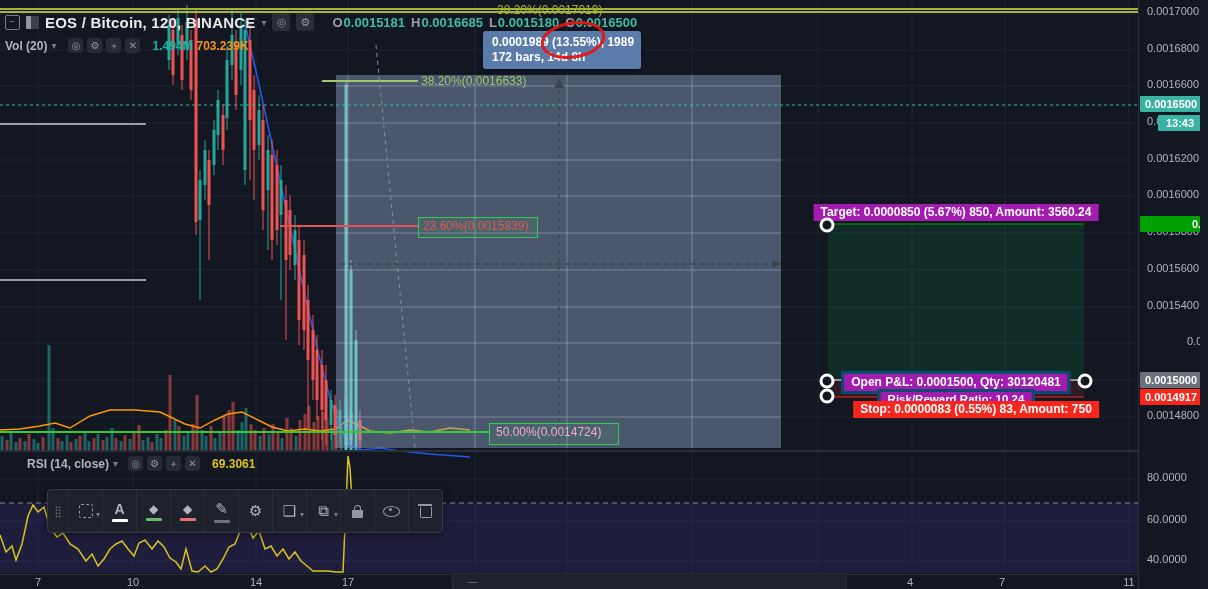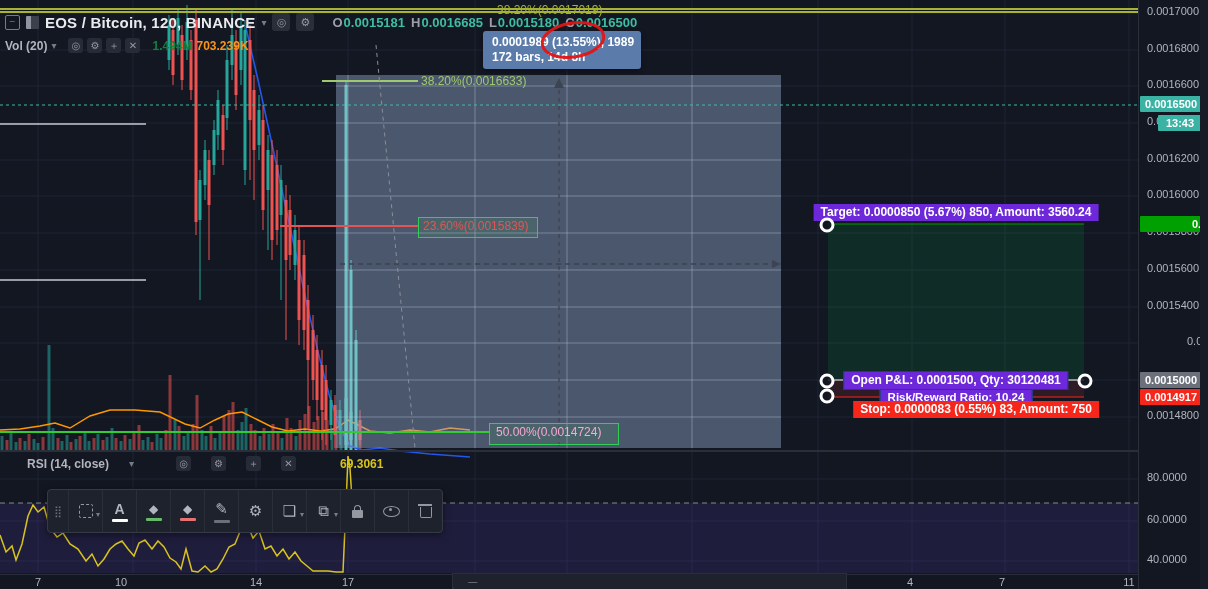--- a/index.html
+++ b/index.html
@@ -12,36 +12,36 @@
   .caret{color:#787b86;font-size:10px;}
   .sqbtn{width:18px;height:18px;background:#2a2e39;border-radius:3px;color:#9598a1;
          font-size:11px;display:flex;align-items:center;justify-content:center;}
   .sqbtn.sm{width:15px;height:15px;font-size:10px;background:#262b37;}
   .ohlc-l{color:#9b9fa8;font-size:13px;font-weight:bold;}
   .ohlc-v{color:#3dbda3;font-size:13px;font-weight:bold;}
   .collapse-ic{width:13px;height:13px;border:1px solid #787b86;border-radius:2px;color:#787b86;
          font-size:10px;line-height:11px;text-align:center;}
   .flag-ic{width:13px;height:13px;border-radius:1px;background:linear-gradient(90deg,#9094a0 0 38%,#3c404c 38%);}
   .rowlbl{font-size:12px;color:#b2b5be;font-weight:bold;}
-  .val-g{color:#15803d;font-size:12px;font-weight:bold;}
+  .val-g{color:#14b8a6;font-size:12px;font-weight:bold;}
   .val-o{color:#f7941d;font-size:12px;font-weight:bold;}
   .val-y{color:#d7c31e;font-size:12px;font-weight:bold;}
   
   .fib{position:absolute;font-size:12px;z-index:3;white-space:nowrap;}
   .selbox{position:absolute;border:1px solid #32cd57;background:rgba(76,217,100,0.10);z-index:2;}
   
   .tooltip{position:absolute;left:483px;top:31px;width:158px;height:38px;background:#5b7cab;
            border-radius:3px;z-index:4;color:#fff;font-size:12px;font-weight:bold;
            padding:4px 0 0 9px;line-height:15px;box-shadow:0 2px 5px rgba(0,0,0,.35);box-sizing:border-box;}
   
   .poslbl{position:absolute;transform:translateX(-50%);white-space:nowrap;color:#fff;
           font-size:12px;font-weight:bold;z-index:3;padding:1px 7px;line-height:15px;}
-  .pl-green{background:#6d28d9;}
+  .pl-green{background:#a21caf;}
   .pl-red{background:#f7261b;margin-left:18px;}
-  .pl-border{border:1px solid #0c4a6e;}
+  .pl-border{border:3px solid #0c4a6e;}
   
   #price-axis{position:absolute;left:1138px;top:0;width:70px;height:589px;background:#131722;
               border-left:1px solid #2a2e39;z-index:3;}
   .tick{position:absolute;left:8px;font-size:11px;color:#b2b5be;white-space:nowrap;}
   .badge{position:absolute;left:1px;width:62px;height:16px;font-size:11px;font-weight:bold;color:#fff;
          text-align:center;line-height:16px;border-radius:1px;z-index:2;}
   #axis-strip{position:absolute;left:1200px;top:0;width:8px;height:589px;background:#181c27;z-index:4;}
   
   #time-axis{position:absolute;left:0;top:574px;width:1138px;height:15px;background:#131722;
              border-top:1px solid #2a2e39;z-index:3;}
@@ -350,21 +350,21 @@
     <span style="width:4px"></span>
     <span class="sqbtn sm">◎</span>
     <span class="sqbtn sm">⚙</span>
     <span class="sqbtn sm">＋</span>
     <span class="sqbtn sm">✕</span>
     <span style="width:4px"></span>
     <span class="val-g">1.494M</span>
     <span class="val-o">703.239K</span>
   </div>
 
-  <div class="hdr" style="left:5px;top:456px;gap:20px;padding-left:22px;">
+  <div class="hdr" style="left:5px;top:456px;gap:4px;padding-left:22px;">
     <span class="rowlbl">RSI (14, close)</span>
     <span class="caret">▾</span>
     <span style="width:2px"></span>
     <span class="sqbtn sm">◎</span>
     <span class="sqbtn sm">⚙</span>
     <span class="sqbtn sm">＋</span>
     <span class="sqbtn sm">✕</span>
     <span style="width:4px"></span>
     <span class="val-y">69.3061</span>
   </div>
@@ -416,21 +416,21 @@
         <div class="badge" style="top: 372px; background: rgb(107, 112, 123);">0.0015000</div>
         <div class="badge" style="top: 389px; background: rgb(247, 38, 27);">0.0014917</div>
       </div>
   </div>
   <div id="axis-strip"></div>
 
   <div id="time-axis">
     <div>
 
     <div class="tlabel" style="left: 38px;">7</div>
-        <div class="tlabel" style="left: 121px;">10</div>
+        <div class="tlabel" style="left: 133px;">10</div>
         <div class="tlabel" style="left: 256px;">14</div>
         <div class="tlabel" style="left: 348px;">17</div>
         <div class="tlabel" style="left: 910px;">4</div>
         <div class="tlabel" style="left: 1002px;">7</div>
         <div class="tlabel" style="left: 1129px;">11</div>
       </div>
   </div>
 
   <div id="draw-toolbar">
     <div class="tb-item">

